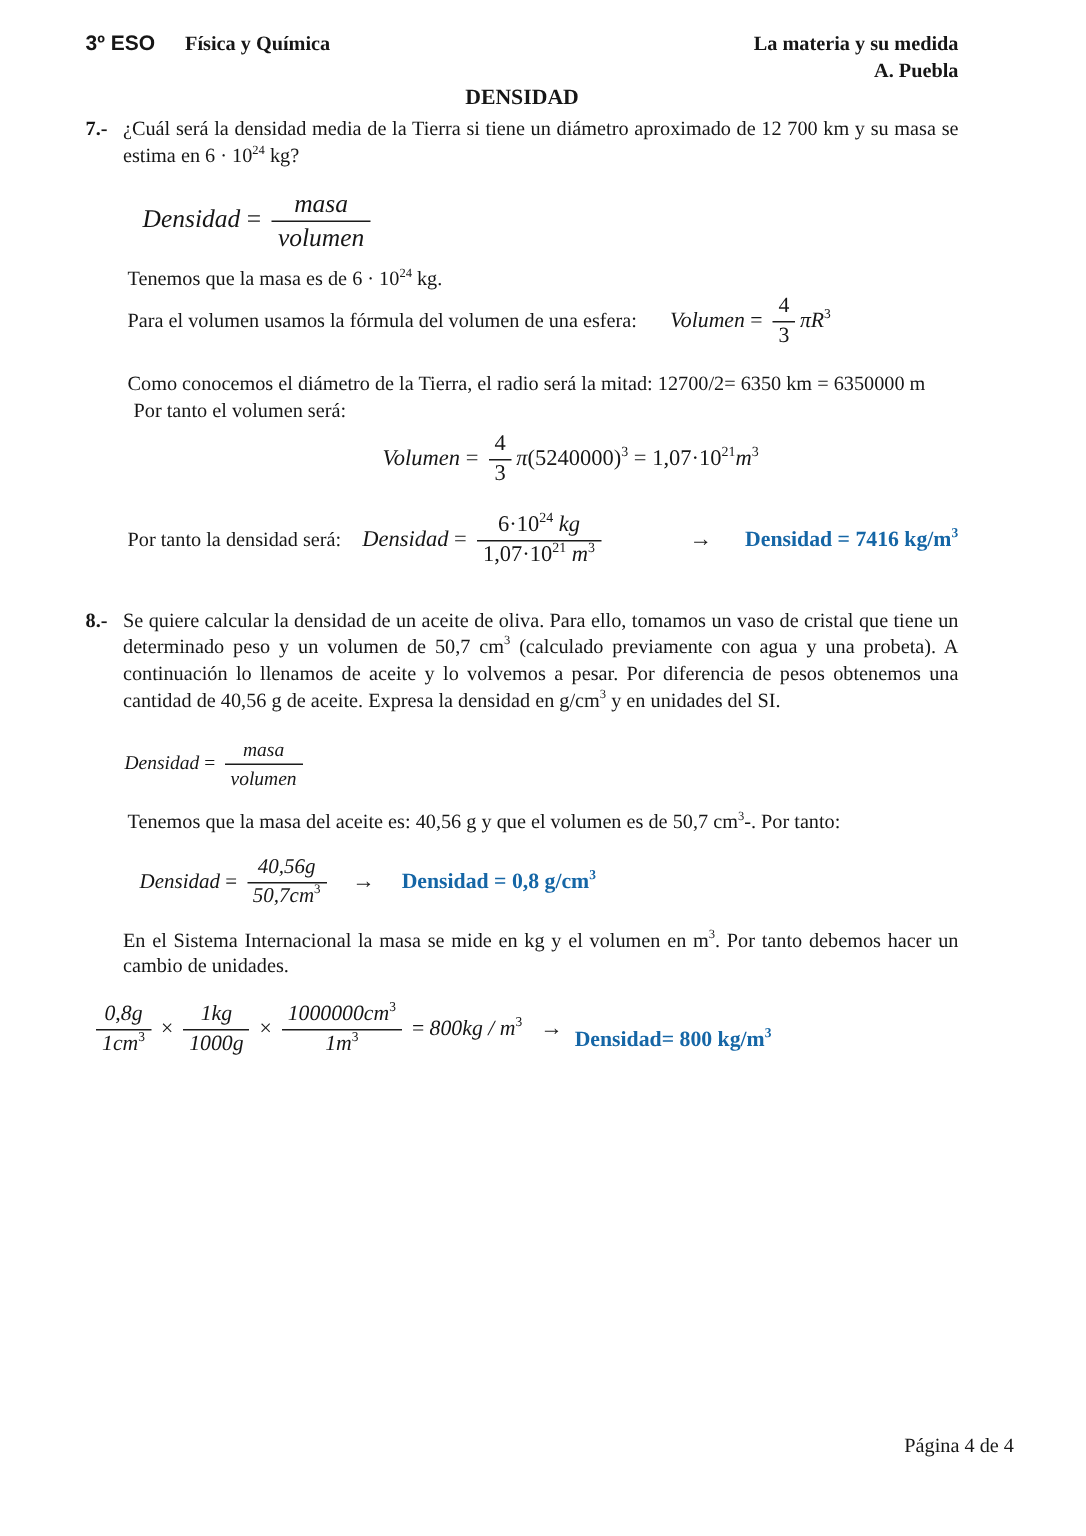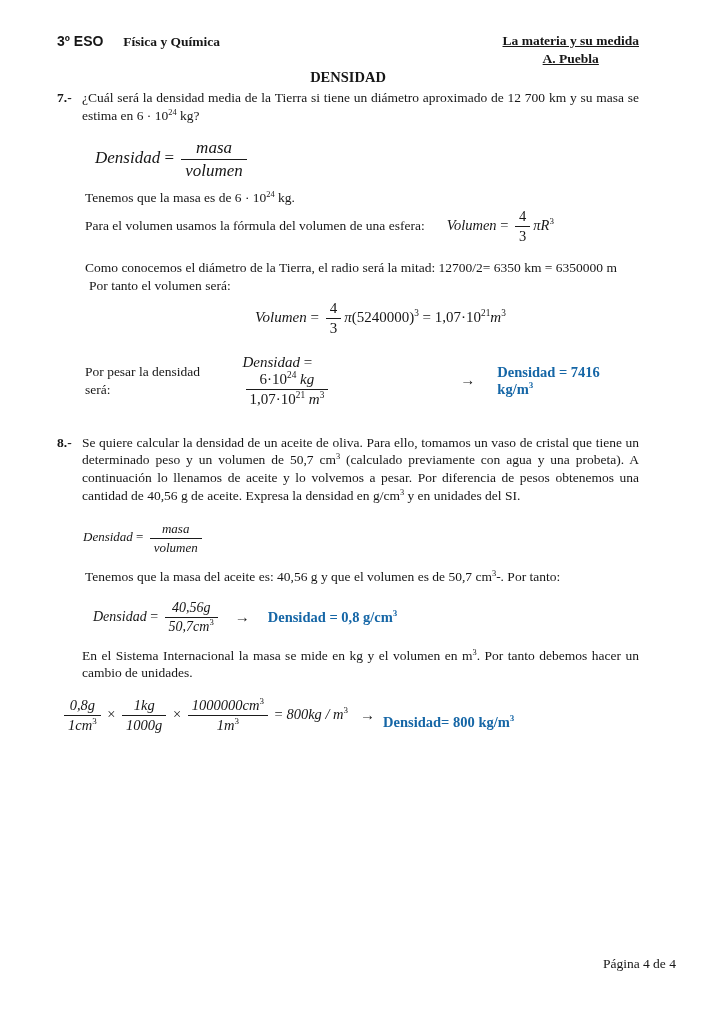--- a/index.html
+++ b/index.html
@@ -1,31 +1,31 @@
 <!DOCTYPE html>
 <html style="--accent-blue: #1566a6;"><head>
 <meta charset="utf-8">
 <style>
   html,body{margin:0;padding:0;background:#ffffff;}
   .page{
     position:relative;
     width:696px;height:1024px;
     background:#fff;
     box-sizing:border-box;
-    padding:32px 57px 0 57px;
+    padding:20px 57px 0 57px;
     font-family:"Liberation Serif","DejaVu Serif",serif;
     color:#161616;
     overflow:hidden;
   }
   
   .header{display:flex;justify-content:space-between;align-items:flex-start;}
   .header-left{white-space:nowrap;}
   .course{font-family:"Liberation Sans","DejaVu Sans",sans-serif;font-weight:bold;font-size:14px;}
   .subject{font-weight:bold;font-size:13.5px;margin-left:16px;}
-  .header-right{text-align:center;font-weight:bold;font-size:13.5px;line-height:1.35;text-decoration:underline;}
+  .header-right{text-align:right;font-weight:bold;font-size:13.5px;line-height:1.35;}
   
   .title1{text-align:center;font-weight:bold;font-size:14.5px;margin-top:1px;}
   .title2{text-align:center;font-weight:bold;font-size:19.5px;white-space:pre;margin-top:1px;}
   
   .qrow{display:flex;margin-top:3px;}
   .qnum{flex:none;width:25px;font-weight:bold;font-size:13.5px;line-height:1.32;}
   .qtext{flex:1;text-align:justify;font-size:13.5px;line-height:1.32;}
   
   .line{font-size:13.5px;line-height:1.32;}
   .ml25{margin-left:25px;}
@@ -96,21 +96,21 @@
     <span class="line"><span>Para el volumen usamos la fórmula del volumen de una esfera:</span></span>
     <span class="formula f-sphere"><span class="it">Volumen</span><span> = </span><span class="frac"><span class="num"><span>4</span></span><span class="den"><span>3</span></span></span><span class="it">πR</span><span class="sup">3</span></span>
   </div>
 
   <div class="line ml28 mt14">Como conocemos el diámetro de la Tierra, el radio será la mitad: 12700/2= 6350 km = 6350000 m</div>
   <div class="line ml32">Por tanto el volumen será:</div>
 
   <div class="formula f2"><span class="it">Volumen</span><span> = </span><span class="frac"><span class="num"><span>4</span></span><span class="den"><span>3</span></span></span><span class="it">π</span><span>(5240000)</span><span class="sup">3</span><span> = 1,07·10</span><span class="sup">21</span><span class="it">m</span><span class="sup">3</span></div>
 
   <div class="frow f3 ml28">
-    <span class="line">Por pesar la densidad será:</span>
+    <span class="line">Por tanto la densidad será:</span>
     <span class="formula"><span class="it">Densidad</span><span> = </span><span class="frac"><span class="num"><span>6·10</span><span class="sup">24</span><span class="it"> kg</span></span><span class="den"><span>1,07·10</span><span class="sup">21</span><span class="it"> m</span><span class="sup">3</span></span></span></span>
     <span class="arrow">→</span>
     <span class="result"><span>Densidad = 7416 kg/m</span><span class="sup">3</span></span>
   </div>
 
   <div class="qrow q8row">
     <span class="qnum">8.-</span>
     <div class="qtext"><span>Se quiere calcular la densidad de un aceite de oliva. Para ello, tomamos un vaso de cristal que tiene un determinado peso y un volumen de 50,7 cm</span><span class="sup">3</span><span> (calculado previamente con agua y una probeta). A continuación lo llenamos de aceite y lo volvemos a pesar. Por diferencia de pesos obtenemos una cantidad de 40,56 g de aceite. Expresa la densidad en g/cm</span><span class="sup">3</span><span> y en unidades del SI.</span></div>
   </div>
 

